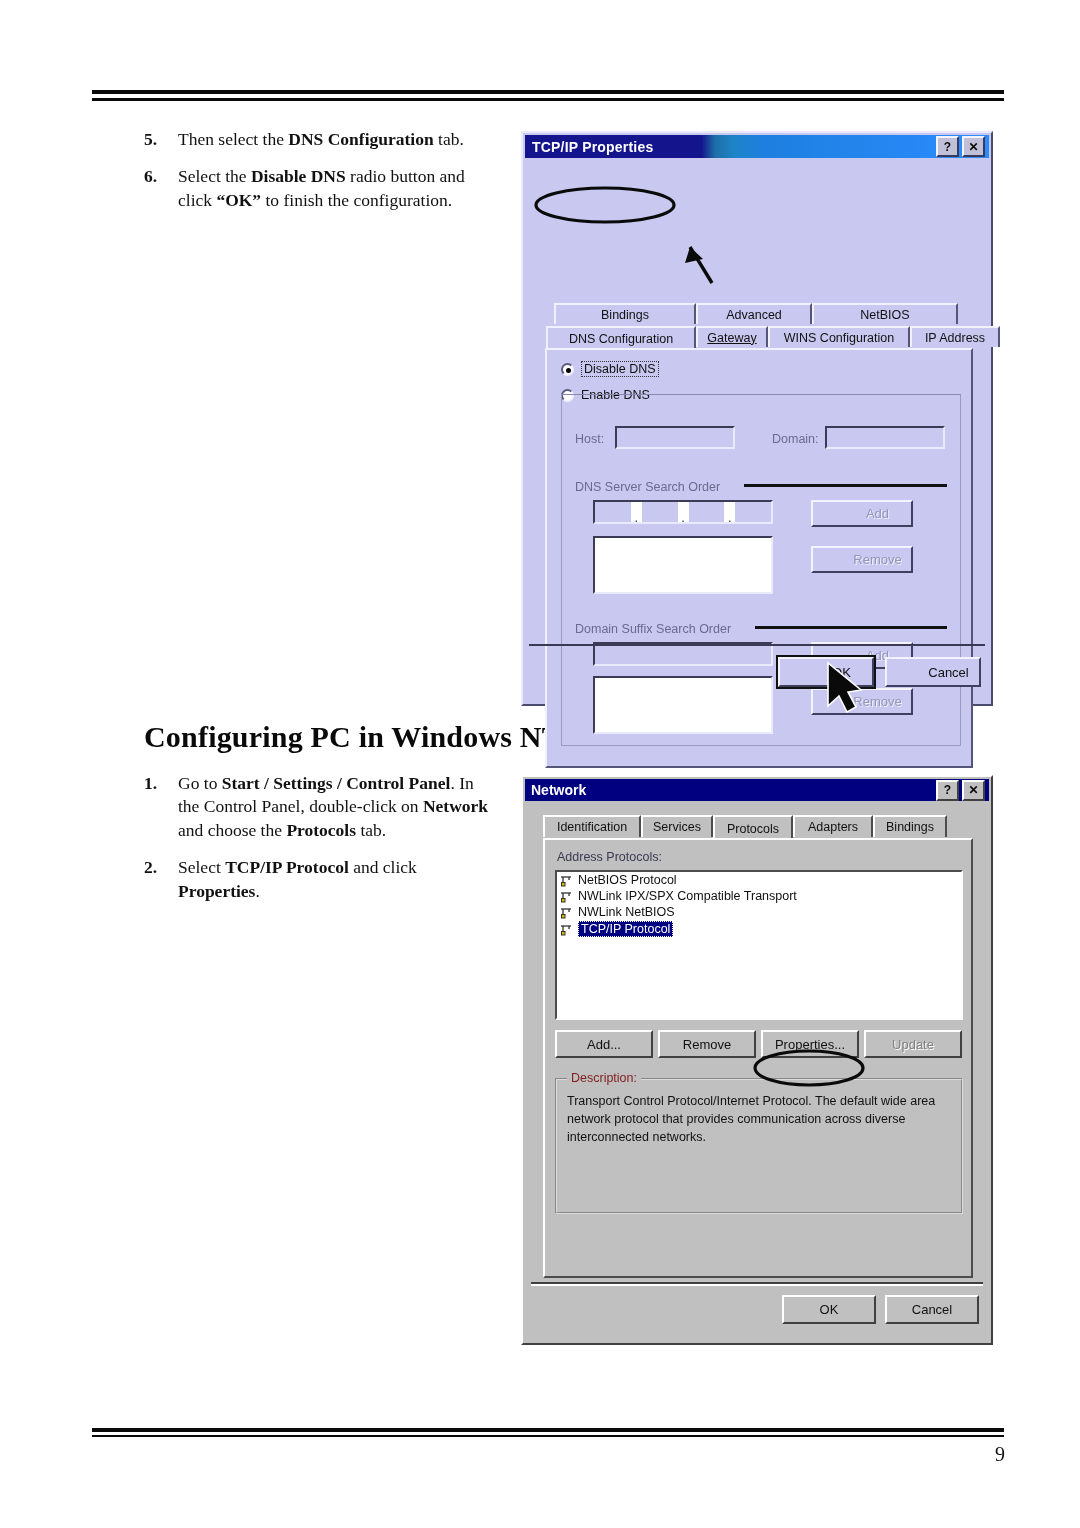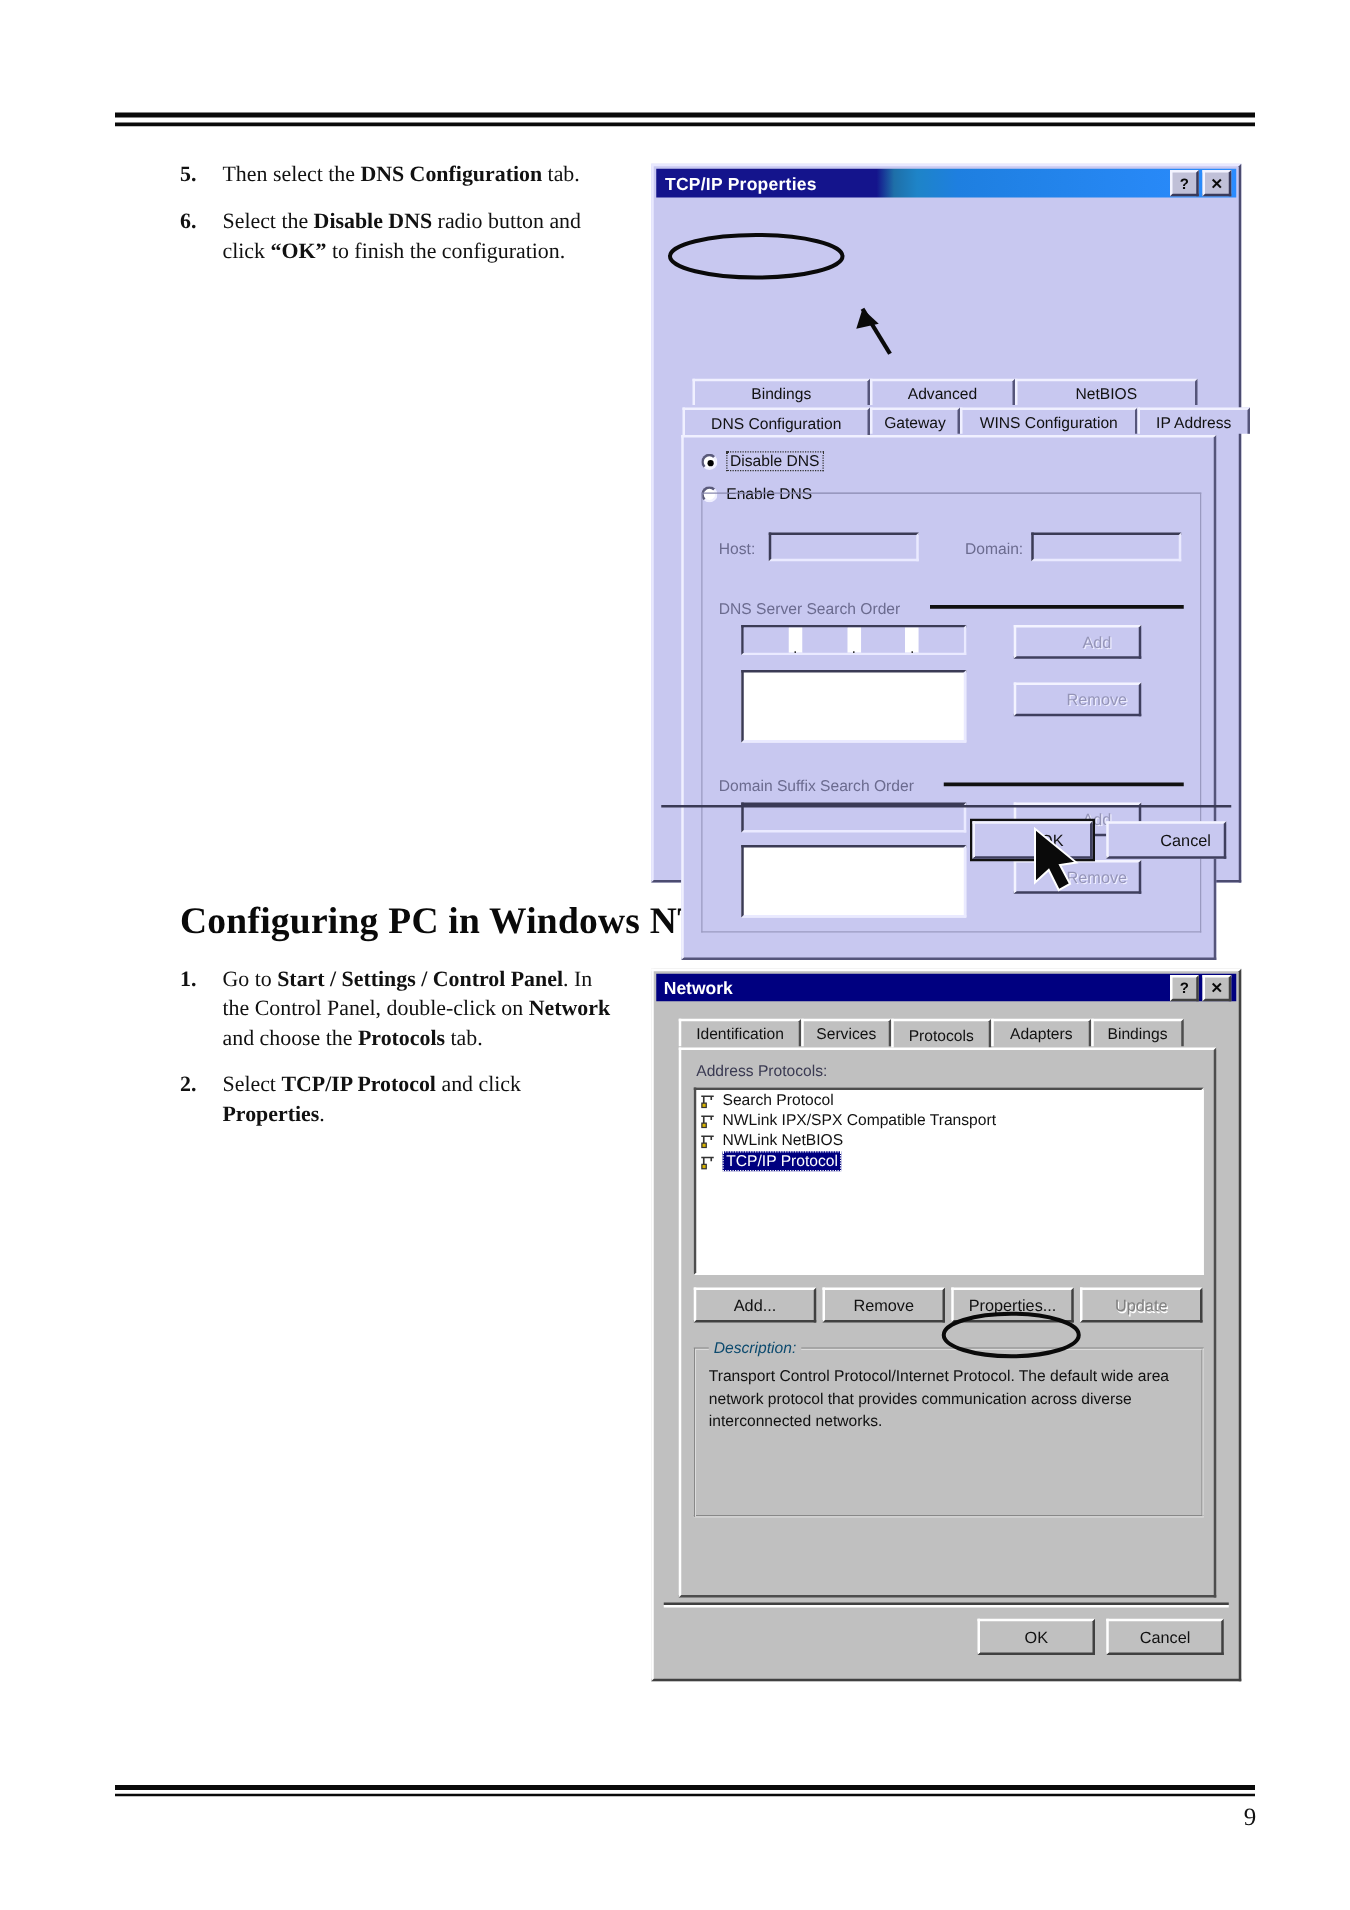--- a/index.html
+++ b/index.html
@@ -193,21 +193,21 @@
     position:absolute;background:#c0c0c0;
     border-top:2px solid #ffffff;border-left:2px solid #ffffff;
     border-right:2px solid #404040;border-bottom:2px solid #404040;
     box-sizing:border-box;display:flex;align-items:center;justify-content:center;
     font-size:13px;color:#111;
   }
   .gbtn.dis{color:#808080;text-shadow:1px 1px 0 #ffffff;}
   .ggroup{
     position:absolute;border:2px groove #dcdcdc;box-sizing:border-box;
   }
-  .gglabel{position:absolute;background:#c0c0c0;padding:0 4px;font-size:12.5px;color:#0c4a6e;transform:translateY(-50%);font-style:italic;}
+  .gglabel{position:absolute;background:#c0c0c0;padding:0 4px;font-size:12.5px;color:#7f1d1d;transform:translateY(-50%);}
   .desc{position:absolute;font-size:12.5px;color:#111;line-height:1.45;}
 
   .hsep-dark{position:absolute;background:#404040;height:2px;}
   .hsep-lite{position:absolute;background:#ffffff;height:2px;}
 
   svg.ovl{position:absolute;left:0;top:0;pointer-events:none;overflow:visible;}
 </style>
 </head>
 <body>
 
@@ -250,21 +250,21 @@
       </div>
     </div>
 
     <div class="tabrow" id="tcp-tabs-top">
         <div class="tab" style="width: 142px;">Bindings</div>
         <div class="tab" style="width: 116px;">Advanced</div>
         <div class="tab" style="width: 146px;">NetBIOS</div>
       </div>
     <div class="tabrow" id="tcp-tabs-bot">
         <div class="tab sel" style="width: 150px;">DNS Configuration</div>
-        <div class="tab" style="width: 72px;">Gateway</div>
+        <div class="tab" style="width: 72px; text-decoration: underline;">Gateway</div>
         <div class="tab" style="width: 142px;">WINS Configuration</div>
         <div class="tab" style="width: 90px;">IP Address</div>
       </div>
 
     <div class="tabpane">
 
       <div class="radio-row" style="left:14px;top:11px;">
         <span class="radio on"></span>
         <span class="rlabel focus">Disable DNS</span>
       </div>
@@ -344,21 +344,21 @@
       <span class="lbl dark" style="left:12px;top:10px;">Address Protocols:</span>
 
       <div class="glist" style="left:10px;top:30px;width:408px;height:150px;" id="proto-list">
           <div class="litem">
             <span class="proto-ico"><svg width="13" height="13" viewBox="0 0 13 13">
                 <path d="M1 3 L11 3" stroke="#333" stroke-width="1.3" fill="none"></path>
                 <path d="M3 3 L3 9" stroke="#333" stroke-width="1.3" fill="none"></path>
                 <path d="M9 3 L9 6" stroke="#333" stroke-width="1.3" fill="none"></path>
                 <rect x="1.5" y="8.5" width="3.5" height="3.5" fill="#d8b400" stroke="#333" stroke-width="1"></rect>
               </svg></span>
-            <span class="txt">Search Protocol</span>
+            <span class="txt">NetBIOS Protocol</span>
           </div>
           <div class="litem">
             <span class="proto-ico"><svg width="13" height="13" viewBox="0 0 13 13">
                 <path d="M1 3 L11 3" stroke="#333" stroke-width="1.3" fill="none"></path>
                 <path d="M3 3 L3 9" stroke="#333" stroke-width="1.3" fill="none"></path>
                 <path d="M9 3 L9 6" stroke="#333" stroke-width="1.3" fill="none"></path>
                 <rect x="1.5" y="8.5" width="3.5" height="3.5" fill="#d8b400" stroke="#333" stroke-width="1"></rect>
               </svg></span>
             <span class="txt">NWLink IPX/SPX Compatible Transport</span>
           </div>

